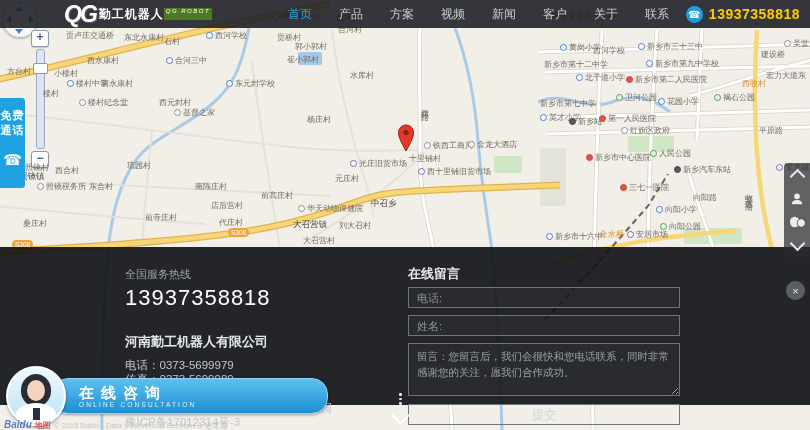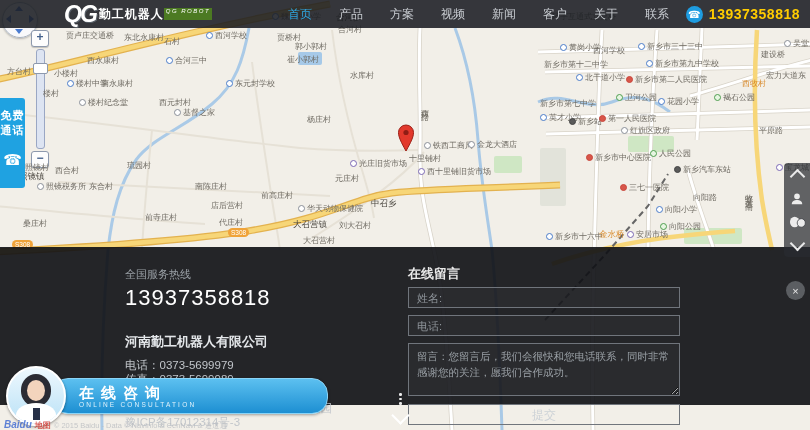--- a/index.html
+++ b/index.html
@@ -521,22 +521,22 @@
           <div class="contact-line">电话：0373-5699979</div>
           <div class="contact-line">传真：0373-5699989</div>
           <div class="contact-line">邮箱：qingong365@163.com</div>
           <div class="contact-line">地址：河南省新乡市西环卫滨产业聚集园</div>
           <div class="contact-line">豫ICP备17012314号-3</div>
           <div class="contact-line">技术支持:上下策划 站长统计</div>
         </div>
     </div>
     <div id="form-col">
       <div id="form-title">在线留言</div>
+      <input class="f-input" type="text" placeholder="电话:" style="">
       <input class="f-input" type="text" placeholder="姓名:" style="">
-      <input class="f-input" type="text" placeholder="电话:" style="">
       <textarea id="message-ta" style="">留言：您留言后，我们会很快和您电话联系，同时非常感谢您的关注，愿我们合作成功。</textarea>
       <button id="submit-btn">提交</button>
     </div>
     <div id="scroll-indicator">
       <span class="sdot"></span>
       <span class="sdot"></span>
       <span class="sdot"></span>
       <span class="schev"></span>
     </div>
   </section>

